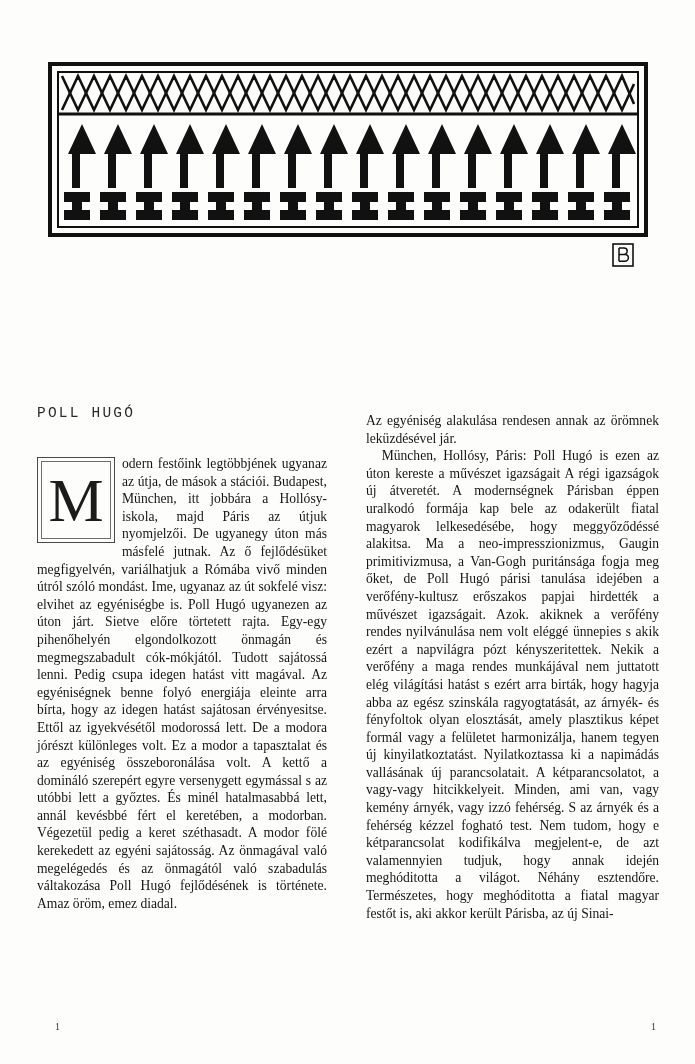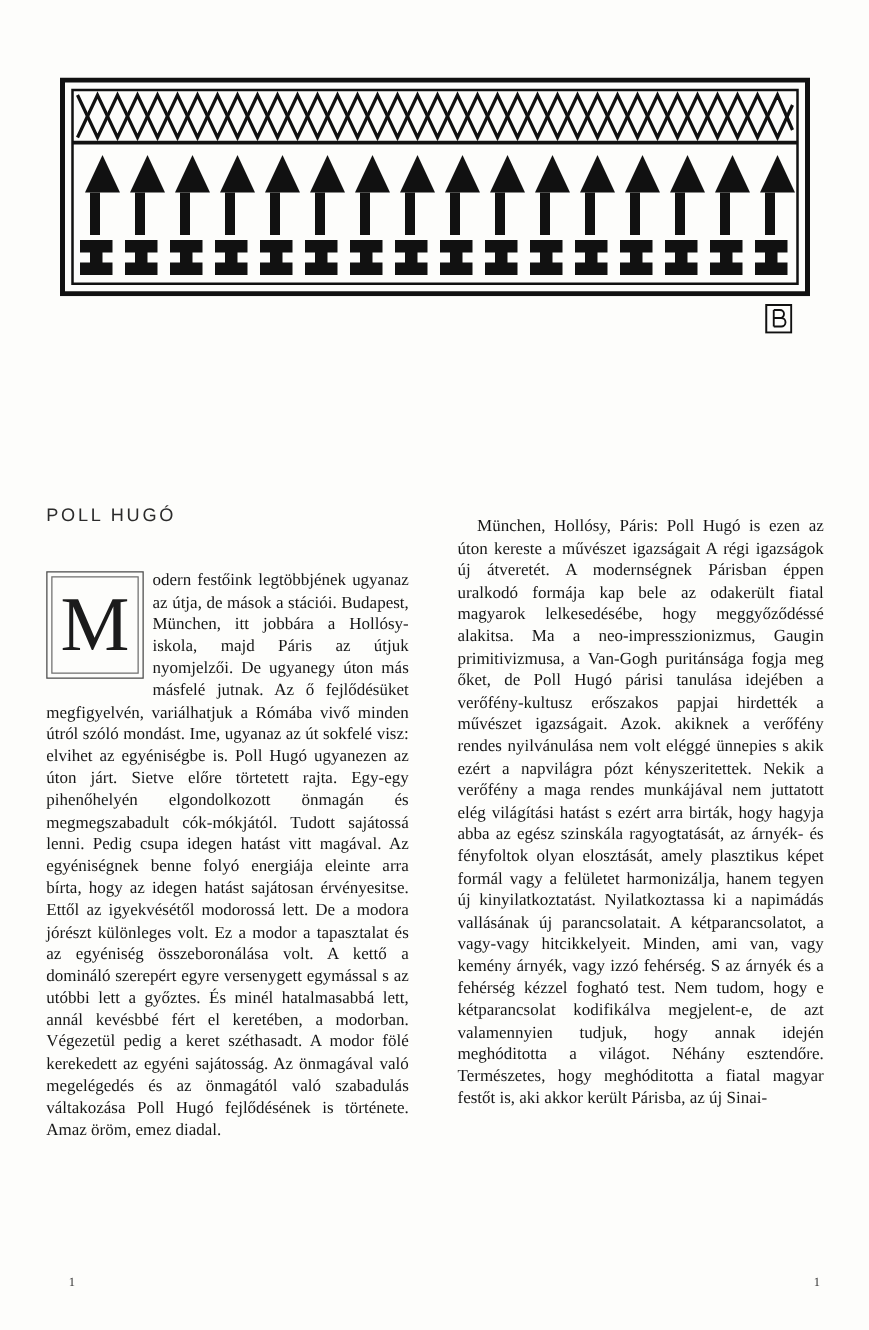--- a/index.html
+++ b/index.html
@@ -39,21 +39,21 @@
     width: 22px;
     height: 24px;
   }
   .monogram svg { display: block; }
 
   
   .article-title {
     position: absolute;
     left: 37px;
     top: 405px;
-    font-family: Liberation Sans, sans-serif;
+    font-family: Liberation Mono, monospace;
     font-size: 14.5px;
     letter-spacing: 2.2px;
     color: #2b2b2b;
     font-weight: 400;
   }
 
   
   .col {
     position: absolute;
     top: 412px;
@@ -213,19 +213,20 @@
 
   <div class="col col-left">
     <div class="dropcap">
       <span class="inner"></span>
       <span class="letter">M</span>
     </div>
     <p class="noindent">odern festőink legtöbbjének ugyanaz az útja, de mások a stációi. Budapest, München, itt jobbára a Hollósy-iskola, majd Páris az útjuk nyomjelzői. De ugyanegy úton más másfelé jutnak. Az ő fejlődésüket megfigyelvén, variálhatjuk a Rómába vivő minden útról szóló mondást. Ime, ugyanaz az út sokfelé visz: elvihet az egyéniségbe is. Poll Hugó ugyanezen az úton járt. Sietve előre törtetett rajta. Egy-egy pihenőhelyén elgondolkozott önmagán és megmegszabadult cók-mókjától. Tudott sajátossá lenni. Pedig csupa idegen hatást vitt magával. Az egyéniségnek benne folyó energiája eleinte arra bírta, hogy az idegen hatást sajátosan érvényesitse. Ettől az igyekvésétől modorossá lett. De a modora jórészt különleges volt. Ez a modor a tapasztalat és az egyéniség összeboronálása volt. A kettő a domináló szerepért egyre versenygett egymással s az utóbbi lett a győztes. És minél hatalmasabbá lett, annál kevésbbé fért el keretében, a modorban. Végezetül pedig a keret széthasadt. A modor fölé kerekedett az egyéni sajátosság. Az önmagával való megelégedés és az önmagától való szabadulás váltakozása Poll Hugó fejlődésének is története. Amaz öröm, emez diadal.</p>
   </div>
 
   <div class="col col-right">
+    <p class="noindent">Az egyéniség alakulása rendesen annak az örömnek leküzdésével jár.</p>
     <p>München, Hollósy, Páris: Poll Hugó is ezen az úton kereste a művészet igazságait A régi igazságok új átveretét. A modernségnek Párisban éppen uralkodó formája kap bele az odakerült fiatal magyarok lelkesedésébe, hogy meggyőződéssé alakitsa. Ma a neo-impresszionizmus, Gaugin primitivizmusa, a Van-Gogh puritánsága fogja meg őket, de Poll Hugó párisi tanulása idejében a verőfény-kultusz erőszakos papjai hirdették a művészet igazságait. Azok. akiknek a verőfény rendes nyilvánulása nem volt eléggé ünnepies s akik ezért a napvilágra pózt kényszeritettek. Nekik a verőfény a maga rendes munkájával nem juttatott elég világítási hatást s ezért arra birták, hogy hagyja abba az egész szinskála ragyogtatását, az árnyék- és fényfoltok olyan elosztását, amely plasztikus képet formál vagy a felületet harmonizálja, hanem tegyen új kinyilatkoztatást. Nyilatkoztassa ki a napimádás vallásának új parancsolatait. A kétparancsolatot, a vagy-vagy hitcikkelyeit. Minden, ami van, vagy kemény árnyék, vagy izzó fehérség. S az árnyék és a fehérség kézzel fogható test. Nem tudom, hogy e kétparancsolat kodifikálva megjelent-e, de azt valamennyien tudjuk, hogy annak idején meghóditotta a világot. Néhány esztendőre. Természetes, hogy meghóditotta a fiatal magyar festőt is, aki akkor került Párisba, az új Sinai-</p>
   </div>
 
   <div class="folio folio-left">1</div>
   <div class="folio folio-right">1</div>
 
 </div>
 
 </body></html>

